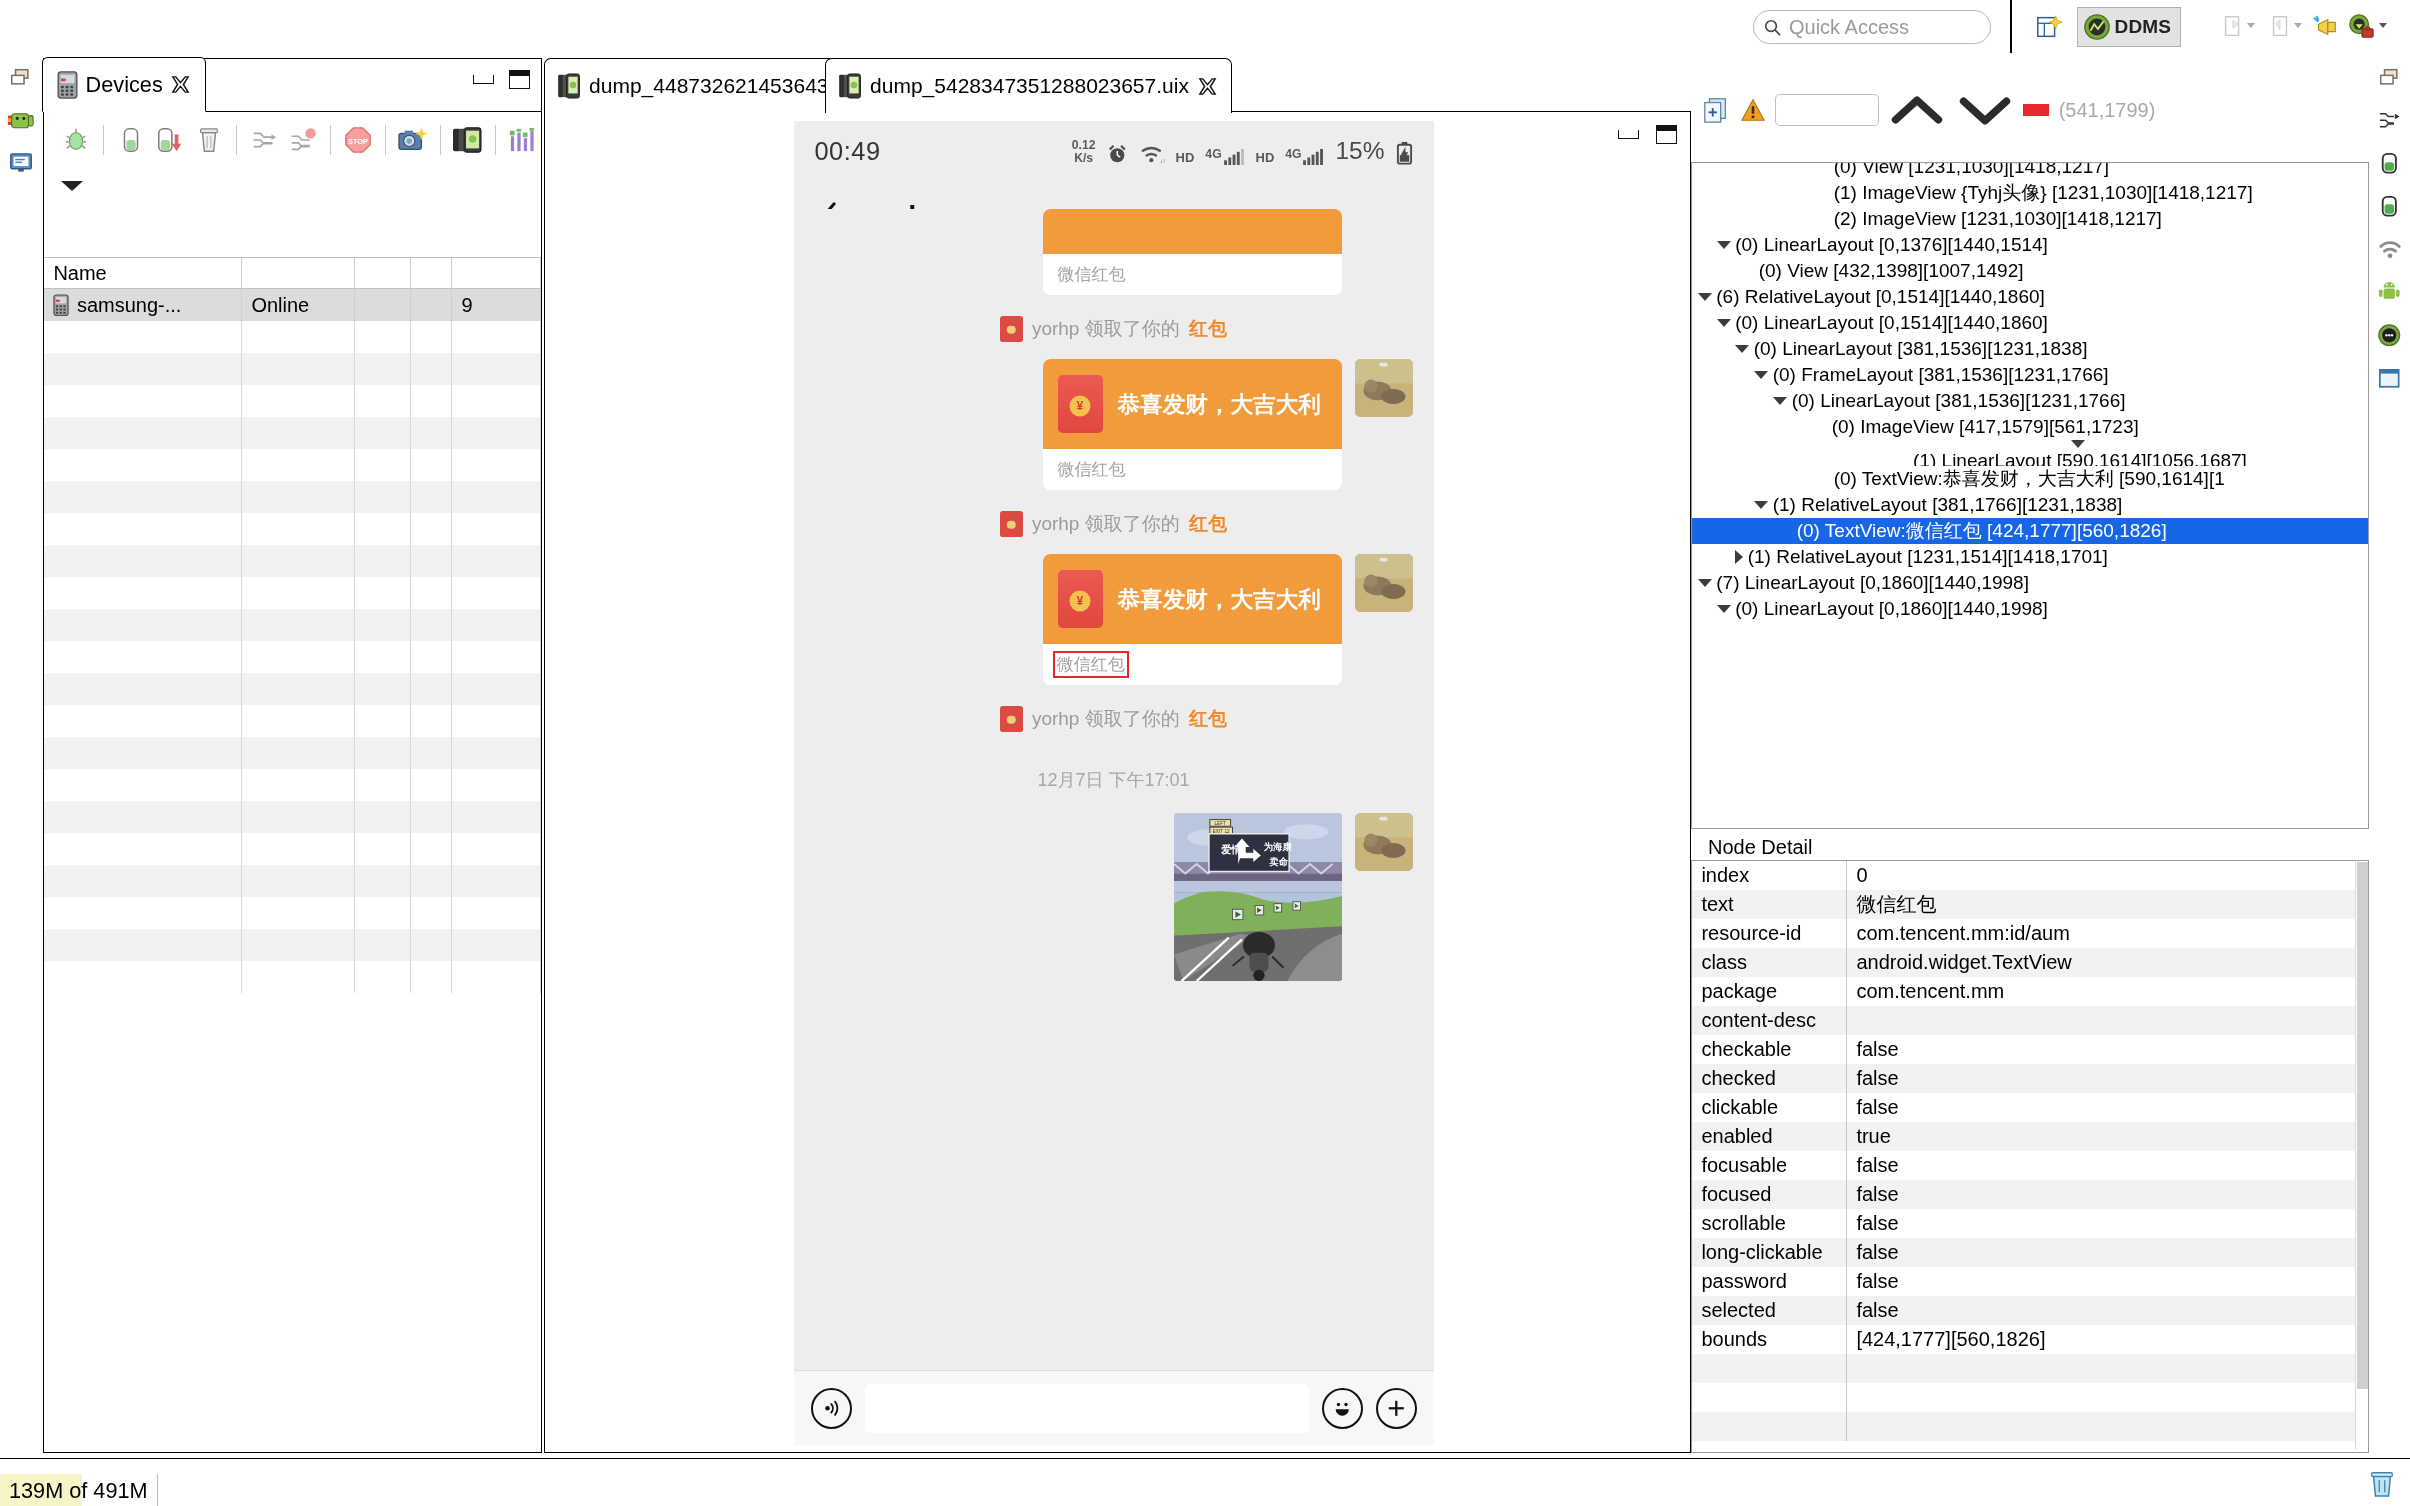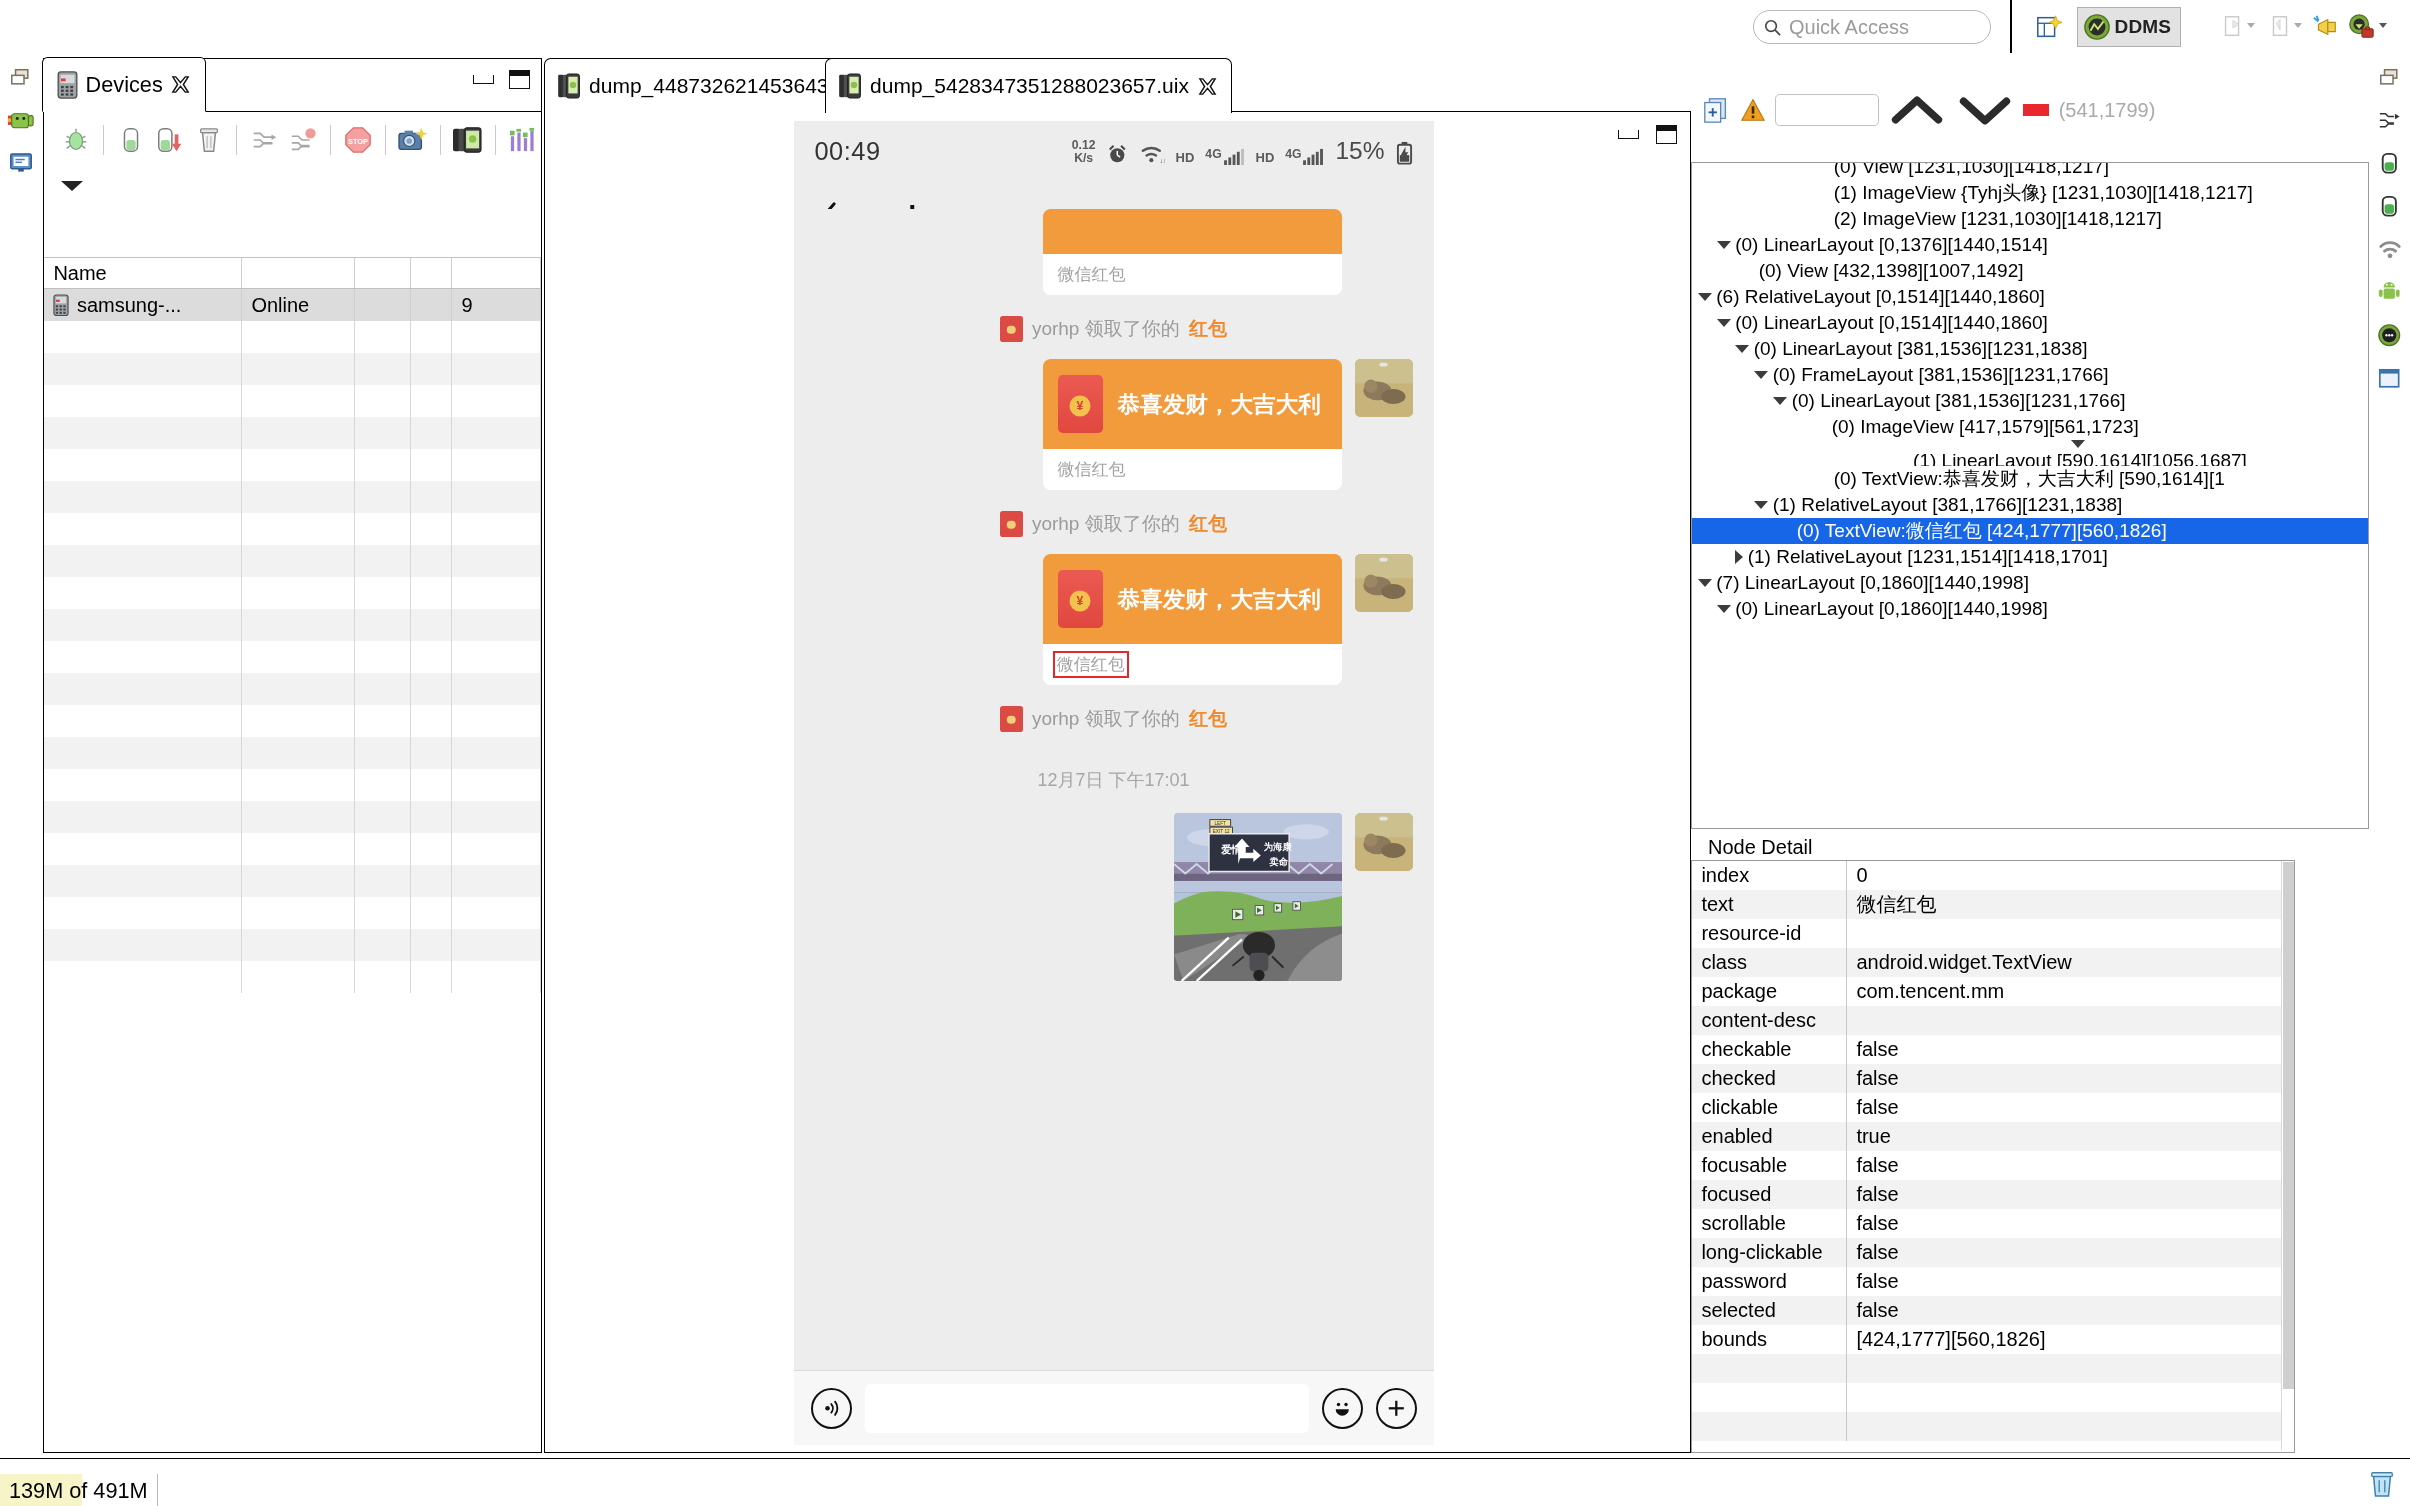--- a/index.html
+++ b/index.html
@@ -126,21 +126,21 @@
   .tree { font-size:19px; line-height:26px; white-space:nowrap; padding-top:1.9px;}
   .tnode { height:26px; padding-left:3.8px; display:flex; align-items:center; position:relative;}
   .tnode.sel { background:#1866e8; color:#fff; }
   .tnode .arrow { width:0;height:0; margin-right:4.7px; flex:0 0 auto;}
   .arr-down { border-left:7.5px solid transparent;border-right:7.5px solid transparent;border-top:8.5px solid #3c3c3c; }
   .arr-right { border-top:7.5px solid transparent;border-bottom:7.5px solid transparent;border-left:8.5px solid #3c3c3c; }
   .arr-none { width:17px; }
   .tnode .txt { overflow:hidden; }
 
   .nd-title { position:absolute; left:0; top:778px; font-size:20px; padding-left:17px;}
-  .nd-box { position:absolute; left:0; top:802px; width:604px; height:593px; border:1.9px solid #9a9a9a; background:#fff; overflow:hidden;}
+  .nd-box { position:absolute; left:0; top:802px; width:678px; height:593px; border:1.9px solid #9a9a9a; background:#fff; overflow:hidden;}
   .nd-row { display:flex; height:29px; font-size:20px; }
   .nd-row.alt { background:#f2f2f2; }
   .nd-k { width:155px; padding-left:9.4px; display:flex; align-items:center; border-right:0.9px solid #c8c8c8;}
   .nd-v { flex:1; padding-left:9.4px; display:flex; align-items:center;}
   .nd-scroll { position:absolute; right:0; top:0; width:13px; height:589px; background:#fff; border-left:0.9px solid #d9d9d9;}
   .nd-thumb { width:11.3px; height:527px; background:#cfcfcf; margin:0.9px; }
 
   
   .statusbar-app { position:absolute; left:0; bottom:0; width:2411px; height:49px; border-top:1.9px solid #000; background:#fff; display:flex; align-items:center;}
   .mem { position:absolute; right:64px; top:7.5px; width:222px; height:34px; border-left:0.9px solid #bbb; border-right:0.9px solid #bbb;
@@ -1053,20 +1053,21 @@
           <div class="nd-row">
             <div class="nd-k">index</div>
             <div class="nd-v">0</div>
           </div>
           <div class="nd-row alt">
             <div class="nd-k">text</div>
             <div class="nd-v">微信红包</div>
           </div>
           <div class="nd-row">
             <div class="nd-k">resource-id</div>
+            <div class="nd-v">com.tencent.mm:id/aum</div>
           </div>
           <div class="nd-row alt">
             <div class="nd-k">class</div>
             <div class="nd-v">android.widget.TextView</div>
           </div>
           <div class="nd-row">
             <div class="nd-k">package</div>
             <div class="nd-v">com.tencent.mm</div>
           </div>
           <div class="nd-row alt">

